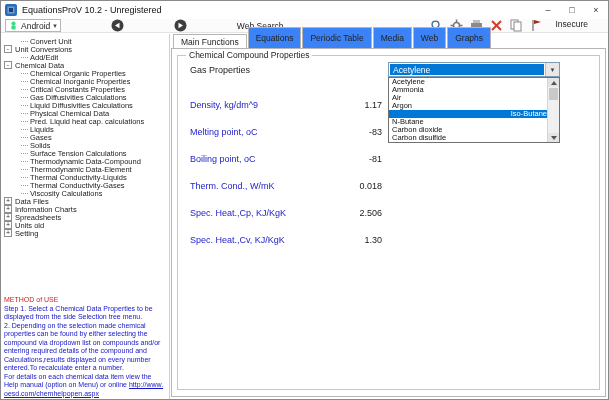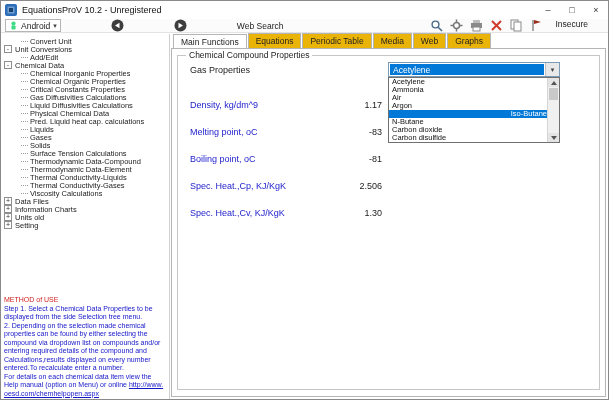--- a/index.html
+++ b/index.html
@@ -32,21 +32,21 @@
   .tlabel { overflow:hidden; text-overflow:ellipsis; }
 
   
   .method { position:absolute; left:3px; right:4px; top:262px; font-size:7px; line-height:8.5px; color:#1515c8; }
   .method .heading { color:#d02020; }
   .method .link { color:#1515c8; text-decoration:underline; word-break:break-all; }
 
   
   .main { position:absolute; top:33px; left:169px; right:0; bottom:0; background:#fff; }
   .tabs { display:flex; align-items:flex-end; height:14px; padding-left:3px; background:#fff; }
-  .tab { height:15px; display:flex; align-items:center; padding:0 7px; font-size:8.5px; color:#222; border:1px solid #b5b5b5; border-bottom:none; background:#eab308; margin-right:1px; position:relative; }
+  .tab { height:21px; display:flex; align-items:center; padding:0 7px; font-size:8.5px; color:#222; border:1px solid #b5b5b5; border-bottom:none; background:#3b82f6; margin-right:1px; position:relative; }
   .tab.active { background:#fff; height:14px; z-index:2; }
   .tab-content { position:absolute; top:14px; left:1px; right:2px; bottom:2px; border:1px solid #b5b5b5; background:#fff; }
 
   .groupbox { position:absolute; left:5px; right:5px; top:6px; bottom:6px; border:1px solid #c6c6c6; }
   .groupbox-title { position:absolute; top:-6px; left:8px; background:#fff; padding:0 3px; font-size:8.5px; color:#222; }
 
   .gas-label { position:absolute; left:12px; top:9px; font-size:9px; color:#222; }
 
   .combo { position:absolute; left:210px; top:6px; width:172px; height:15px; border:1px solid #7a9ab5; background:#fff; display:flex; }
   .combo .value { flex:1; background:#0078d7; color:#fff; font-size:8.5px; display:flex; align-items:center; padding-left:3px; margin:1px; }
@@ -183,28 +183,28 @@
           <span class="dash"></span>
           <span class="tlabel">Add/Edit</span>
         </div>
 
       <div class="trow">
         <span class="toggle">-</span>
         <span class="tlabel">Chemical Data</span>
       </div>
       <div class="trow child">
           <span class="dash"></span>
+          <span class="tlabel">Chemical Organic Properties</span>
+        </div>
+      <div class="trow child">
+          <span class="dash"></span>
           <span class="tlabel">Chemical Inorganic Properties</span>
         </div>
       <div class="trow child">
           <span class="dash"></span>
-          <span class="tlabel">Chemical Organic Properties</span>
-        </div>
-      <div class="trow child">
-          <span class="dash"></span>
           <span class="tlabel">Critical Constants Properties</span>
         </div>
       <div class="trow child">
           <span class="dash"></span>
           <span class="tlabel">Gas Diffusivities Calculations</span>
         </div>
       <div class="trow child">
           <span class="dash"></span>
           <span class="tlabel">Liquid Diffusivities Calculations</span>
         </div>
@@ -253,20 +253,24 @@
           <span class="tlabel">Viscosity Calculations</span>
         </div>
 
       <div class="trow">
         <span class="toggle">+</span>
         <span class="tlabel">Data Files</span>
       </div>
       <div class="trow">
         <span class="toggle">+</span>
         <span class="tlabel">Information Charts</span>
+      </div>
+      <div class="trow">
+        <span class="toggle">+</span>
+        <span class="tlabel">Spreadsheets</span>
       </div>
       <div class="trow">
         <span class="toggle">+</span>
         <span class="tlabel">Units old</span>
       </div>
       <div class="trow">
         <span class="toggle">+</span>
         <span class="tlabel">Setting</span>
       </div>
     </div>
@@ -334,20 +338,24 @@
           </div>
           <div class="prow">
             <span class="plabel">Melting point, oC</span>
             <span class="pvalue">-83</span>
           </div>
           <div class="prow">
             <span class="plabel">Boiling point, oC</span>
             <span class="pvalue">-81</span>
           </div>
           <div class="prow">
+            <span class="plabel">Therm. Cond., W/mK</span>
+            <span class="pvalue">0.018</span>
+          </div>
+          <div class="prow">
             <span class="plabel">Spec. Heat.,Cp, KJ/KgK</span>
             <span class="pvalue">2.506</span>
           </div>
           <div class="prow">
             <span class="plabel">Spec. Heat.,Cv, KJ/KgK</span>
             <span class="pvalue">1.30</span>
           </div>
         </div>
       </div>
     </div>

